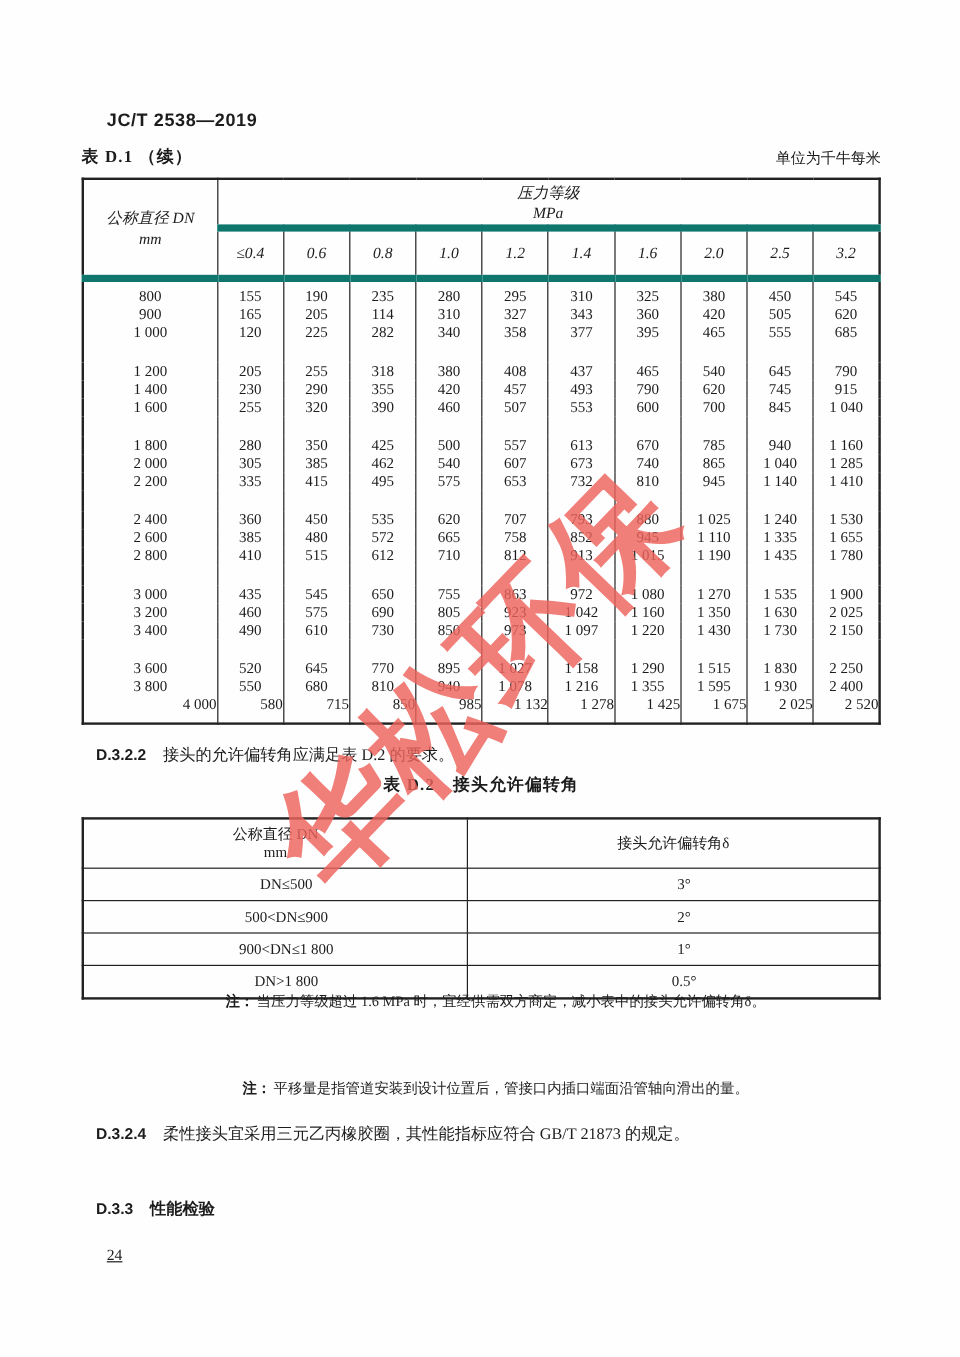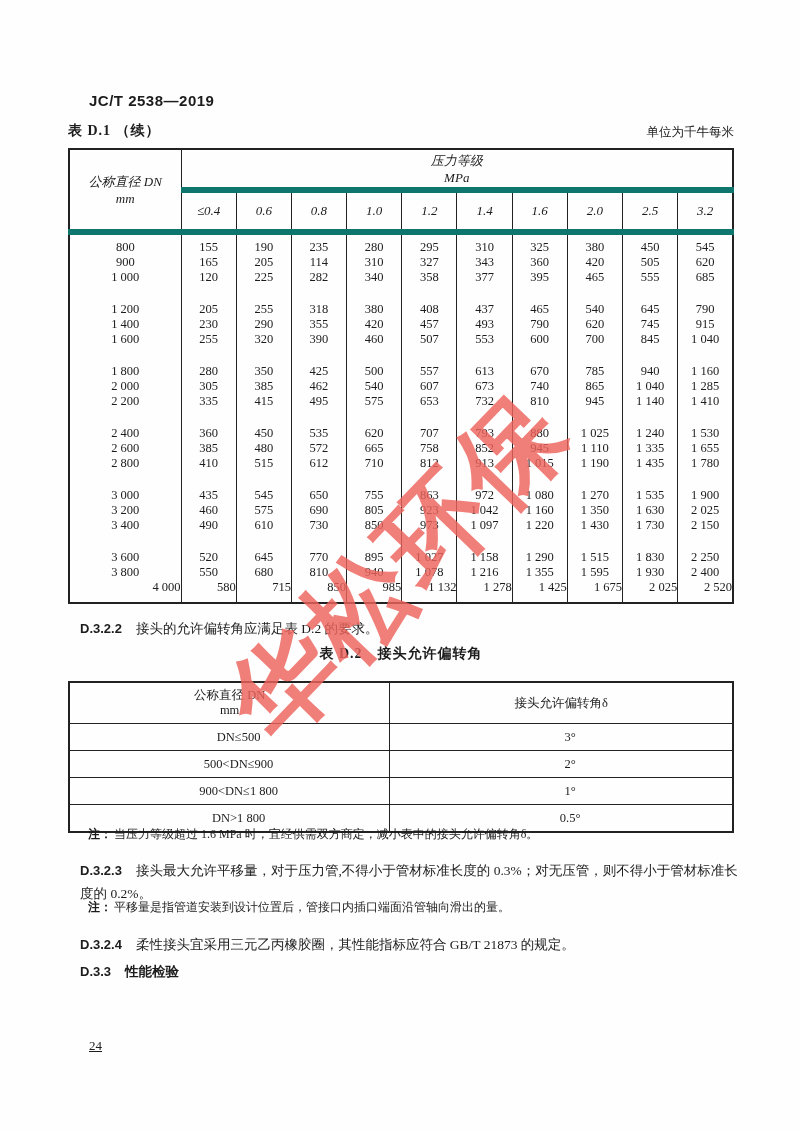--- a/index.html
+++ b/index.html
@@ -33,21 +33,21 @@
   .tbl-d2-caption{position:absolute;left:68px;top:645px;width:666px;text-align:center;
     font-size:14px;font-weight:bold;letter-spacing:1px;}
   #table-d2{top:681px;}
   #table-d2 th,#table-d2 td{border:1px solid #222;text-align:center;font-weight:normal;}
   #table-d2 th{font-size:12.5px;height:38px;vertical-align:middle;line-height:15px;}
   #table-d2 td{font-size:12.5px;height:24px;padding-left:19px;}
 
   .clause{position:absolute;left:68px;width:670px;margin:12px;font-size:13.5px;line-height:23px;}
   .clause .num{font-weight:bold;margin-right:14px;font-family:"Liberation Sans","DejaVu Sans",sans-serif;font-size:13px;}
   .clause.heading .txt{font-weight:bold;}
-  .note{position:absolute;left:88px;width:650px;margin:0;font-size:12px;line-height:18px;}
+  .note{position:absolute;left:88px;width:650px;margin:0;font-size:12px;line-height:18px;text-align:center;}
   .note .note-label{font-weight:bold;margin-right:2px;}
   .page-num{position:absolute;left:89px;top:1038px;font-size:13px;text-decoration:underline;}
 
   .watermark{
     position:absolute;left:138px;top:510px;width:524px;height:116px;
     display:flex;align-items:center;justify-content:center;
     transform:rotate(-46deg);transform-origin:center;
     font-size:104px;font-weight:bold;white-space:nowrap;letter-spacing:4px;
     opacity:.82;z-index:6;pointer-events:none;
     font-family:"Liberation Serif","DejaVu Serif",serif;
@@ -443,33 +443,30 @@
           <td>DN&gt;1 800</td>
           <td>0.5°</td>
         </tr>
       </tbody>
   </table>
 
   <p class="note" style="top:825px">
     <span class="note-label">注：</span><span>当压力等级超过 1.6 MPa 时，宜经供需双方商定，减小表中的接头允许偏转角δ。</span>
   </p>
 
-  <p class="clause" style="top:847px">
-    <span class="num">D.3.2.3</span><span class="txt">接头最大允许平移量，对于压力管,不得小于管材标准长度的 0.3%；对无压管，则不得小于管材标准长度的 0.2%。</span>
-  </p>
 
   <p class="note" style="top:898px">
     <span class="note-label">注：</span><span>平移量是指管道安装到设计位置后，管接口内插口端面沿管轴向滑出的量。</span>
   </p>
 
   <p class="clause" style="top:921px">
     <span class="num">D.3.2.4</span><span class="txt">柔性接头宜采用三元乙丙橡胶圈，其性能指标应符合 GB/T 21873 的规定。</span>
   </p>
 
-  <p class="clause heading" style="top:948px">
+  <p class="clause heading" style="top:984px">
     <span class="num">D.3.3</span><span class="txt">性能检验</span>
   </p>
 
 
   <div class="page-num">24</div>
 
   <div class="watermark" style="color: rgb(238, 99, 92);">华松环保</div>
 
 </div>
 

